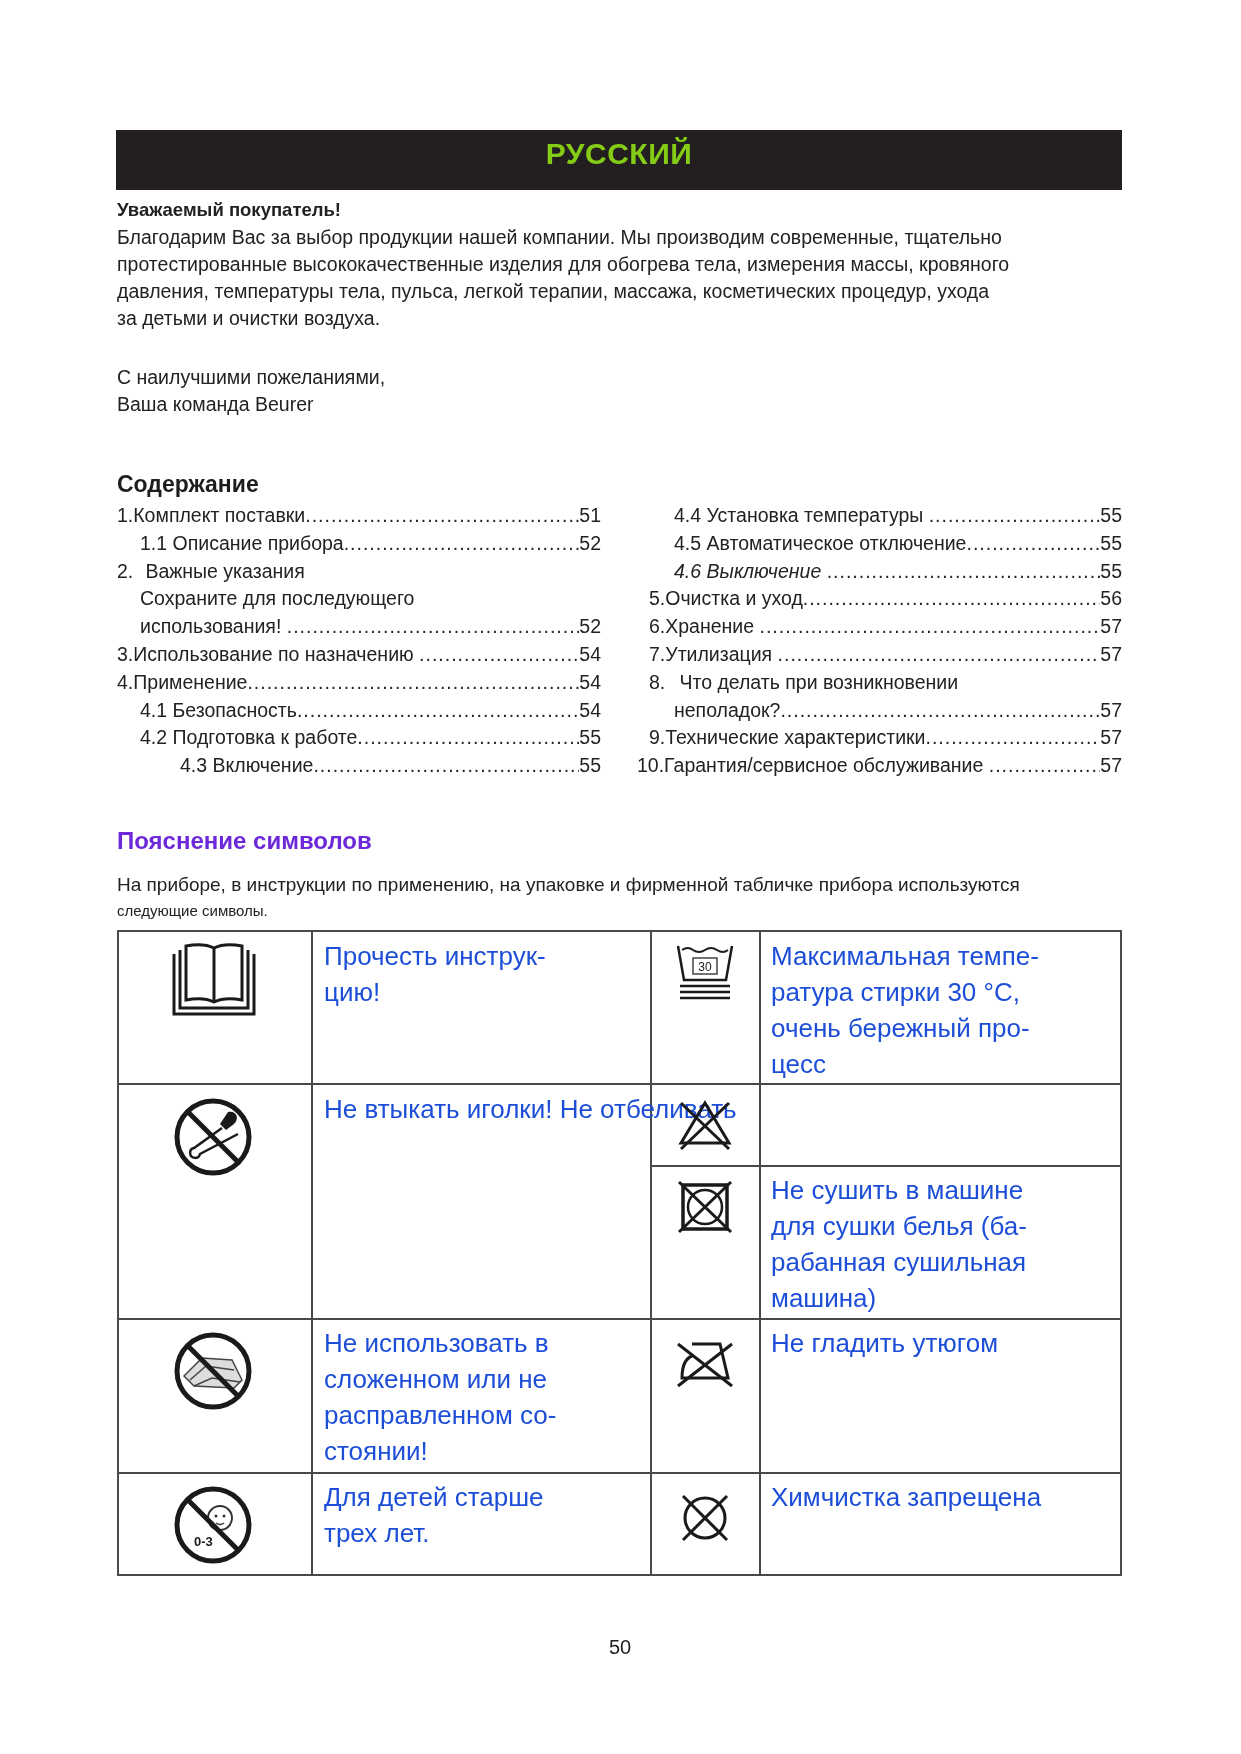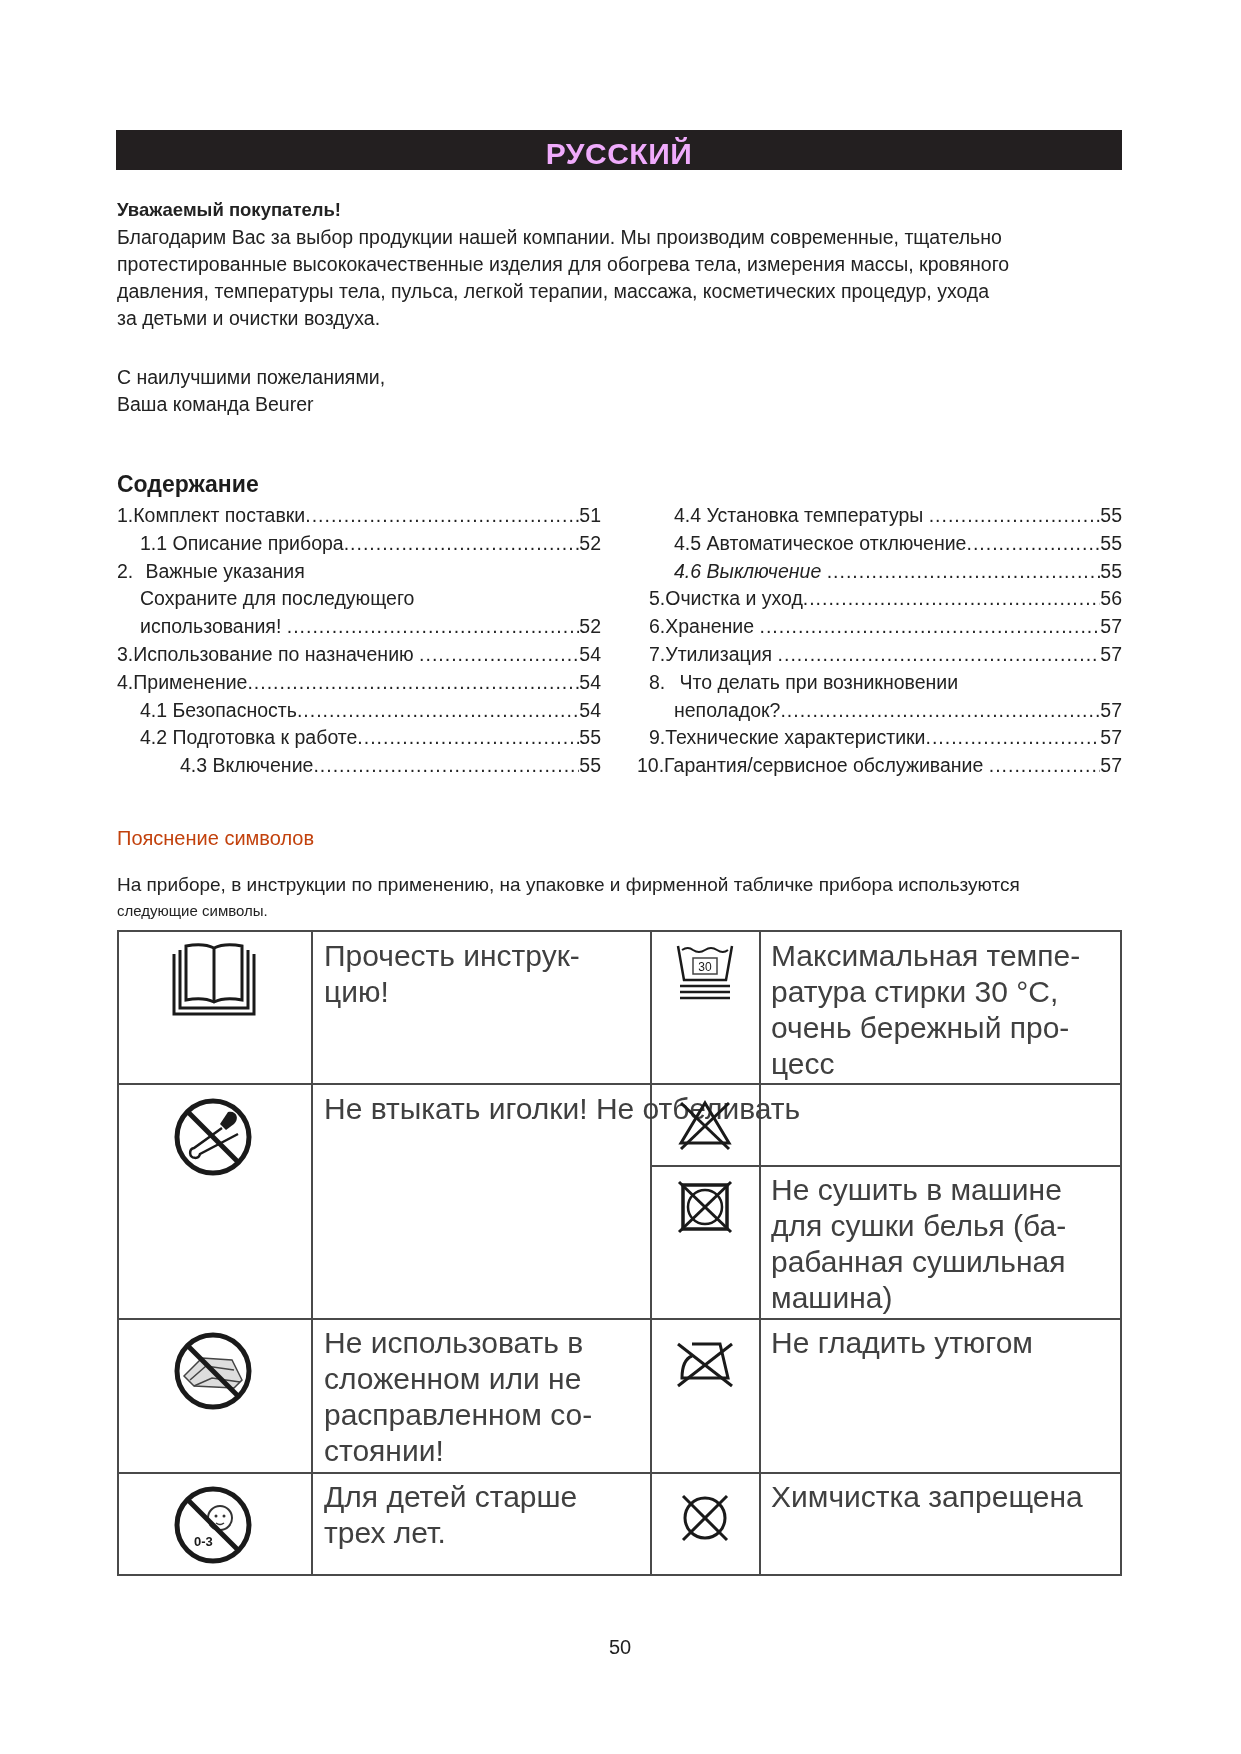--- a/index.html
+++ b/index.html
@@ -1,34 +1,34 @@
 <!DOCTYPE html>
 <html><head>
 <meta charset="utf-8">
 <style>
   html, body { margin:0; padding:0; background:#ffffff; }
   body { width:1241px; height:1754px; position:relative; overflow:hidden;
          font-family:"Liberation Sans", sans-serif; color:#222222; }
   .abs { position:absolute; }
-  .banner { left:116px; top:130px; width:1006px; height:40px; background:#231f20;
-            color:#f0abfc; font-weight:bold; font-size:30px; text-align:center; line-height:47px;
+  .banner { left:116px; top:130px; width:1006px; height:60px; background:#231f20;
+            color:#84cc16; font-weight:bold; font-size:30px; text-align:center; line-height:47px;
             letter-spacing:0.5px; }
   .txt { font-size:19.5px; line-height:27px; white-space:nowrap; }
   .bold { font-weight:bold; }
   .h2 { font-size:23px; font-weight:bold; color:#1d1d1d;margin-top:20px; }
-  .h1 { font-size:20px; font-weight:normal; color:#c2410c; }
+  .h1 { font-size:24px; font-weight:bold; color:#6d28d9; }
   .toc-row { position:absolute; height:28px; font-size:19.5px; line-height:28px; display:flex;
              white-space:nowrap; overflow:hidden; }
   .toc-num { display:inline-block; }
   .toc-label { flex:0 0 auto; }
   .toc-dots { flex:1 1 auto; overflow:hidden; letter-spacing:1px; }
   .toc-dots::after { content:"........................................................................................................................................................"; }
   .toc-page { flex:0 0 auto; }
   .grid-line { position:absolute; background:#4a4a4a; }
-  .cell-text { position:absolute; font-size:30px; line-height:36px; color:#404040; }
+  .cell-text { position:absolute; font-size:26px; line-height:36px; color:#1d4ed8; }
   .icon { position:absolute; }
   .pagenum { left:590px; top:1636px; width:60px; text-align:center; font-size:20px; }
 </style>
 </head>
 <body>
 
 <div class="abs banner">РУССКИЙ</div>
 
 <div class="abs txt bold" style="left:117px;top:196px;font-size:18.5px;">Уважаемый покупатель!</div>
 <div class="abs txt" style="left:117px;top:224px;">Благодарим Вас за выбор продукции нашей компании. Мы производим современные, тщательно</div>

